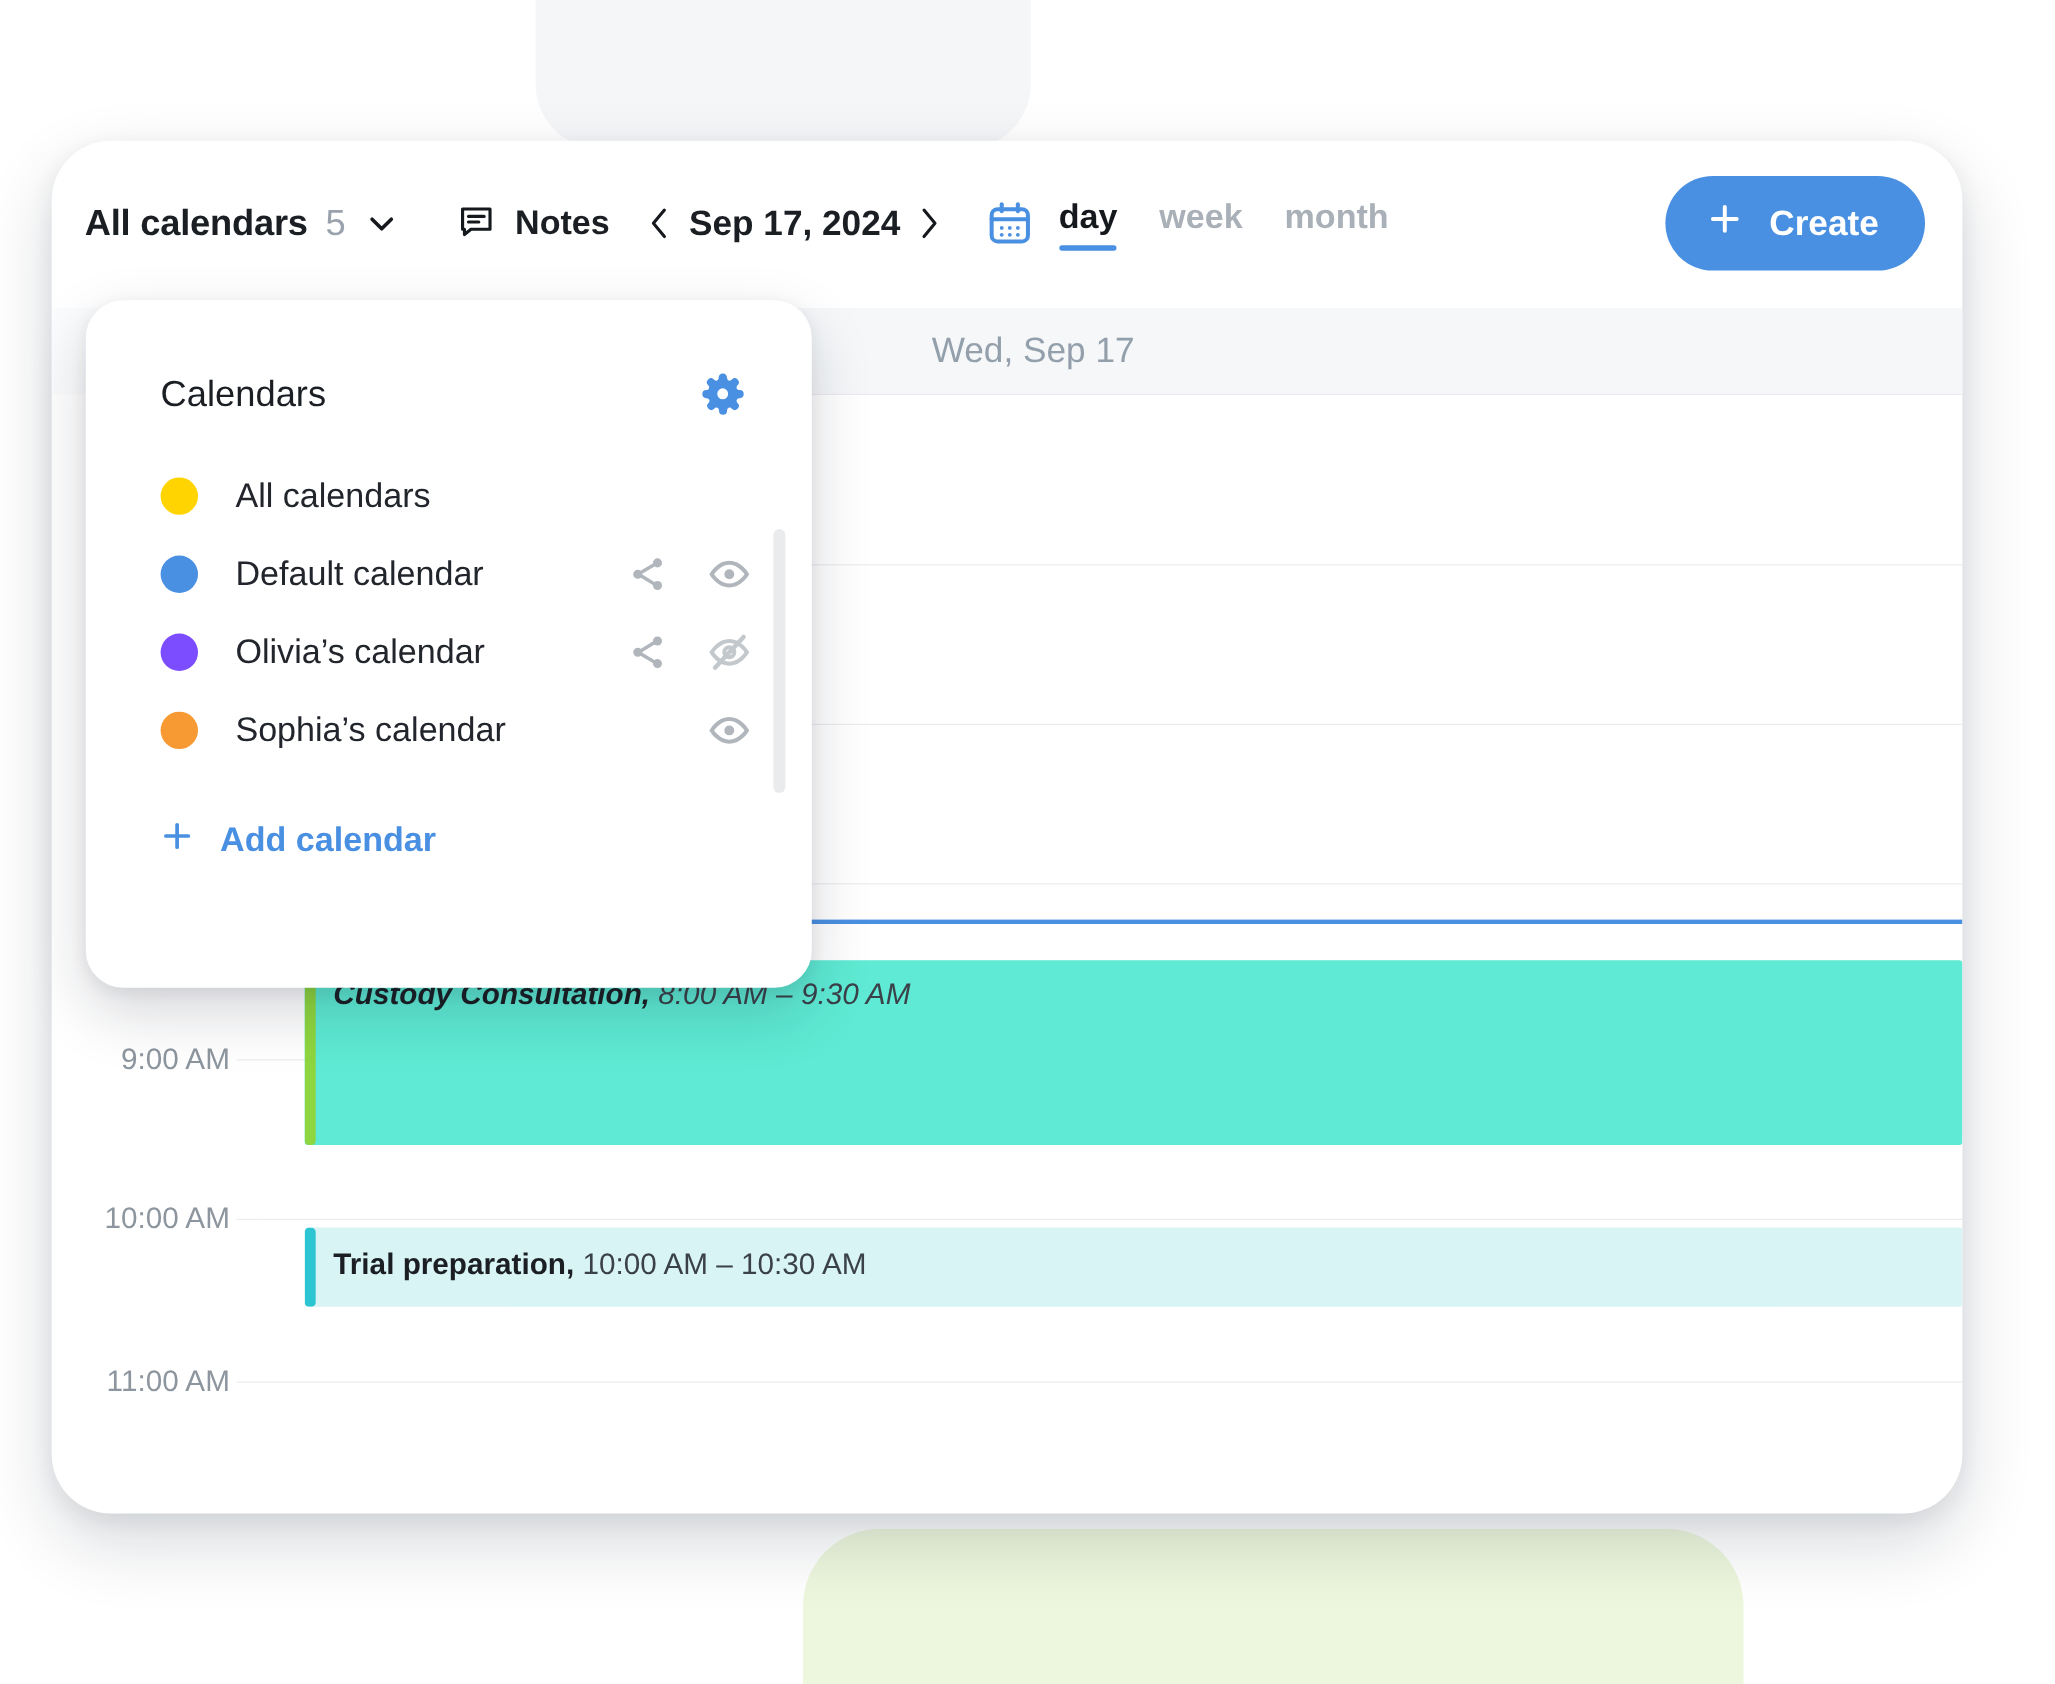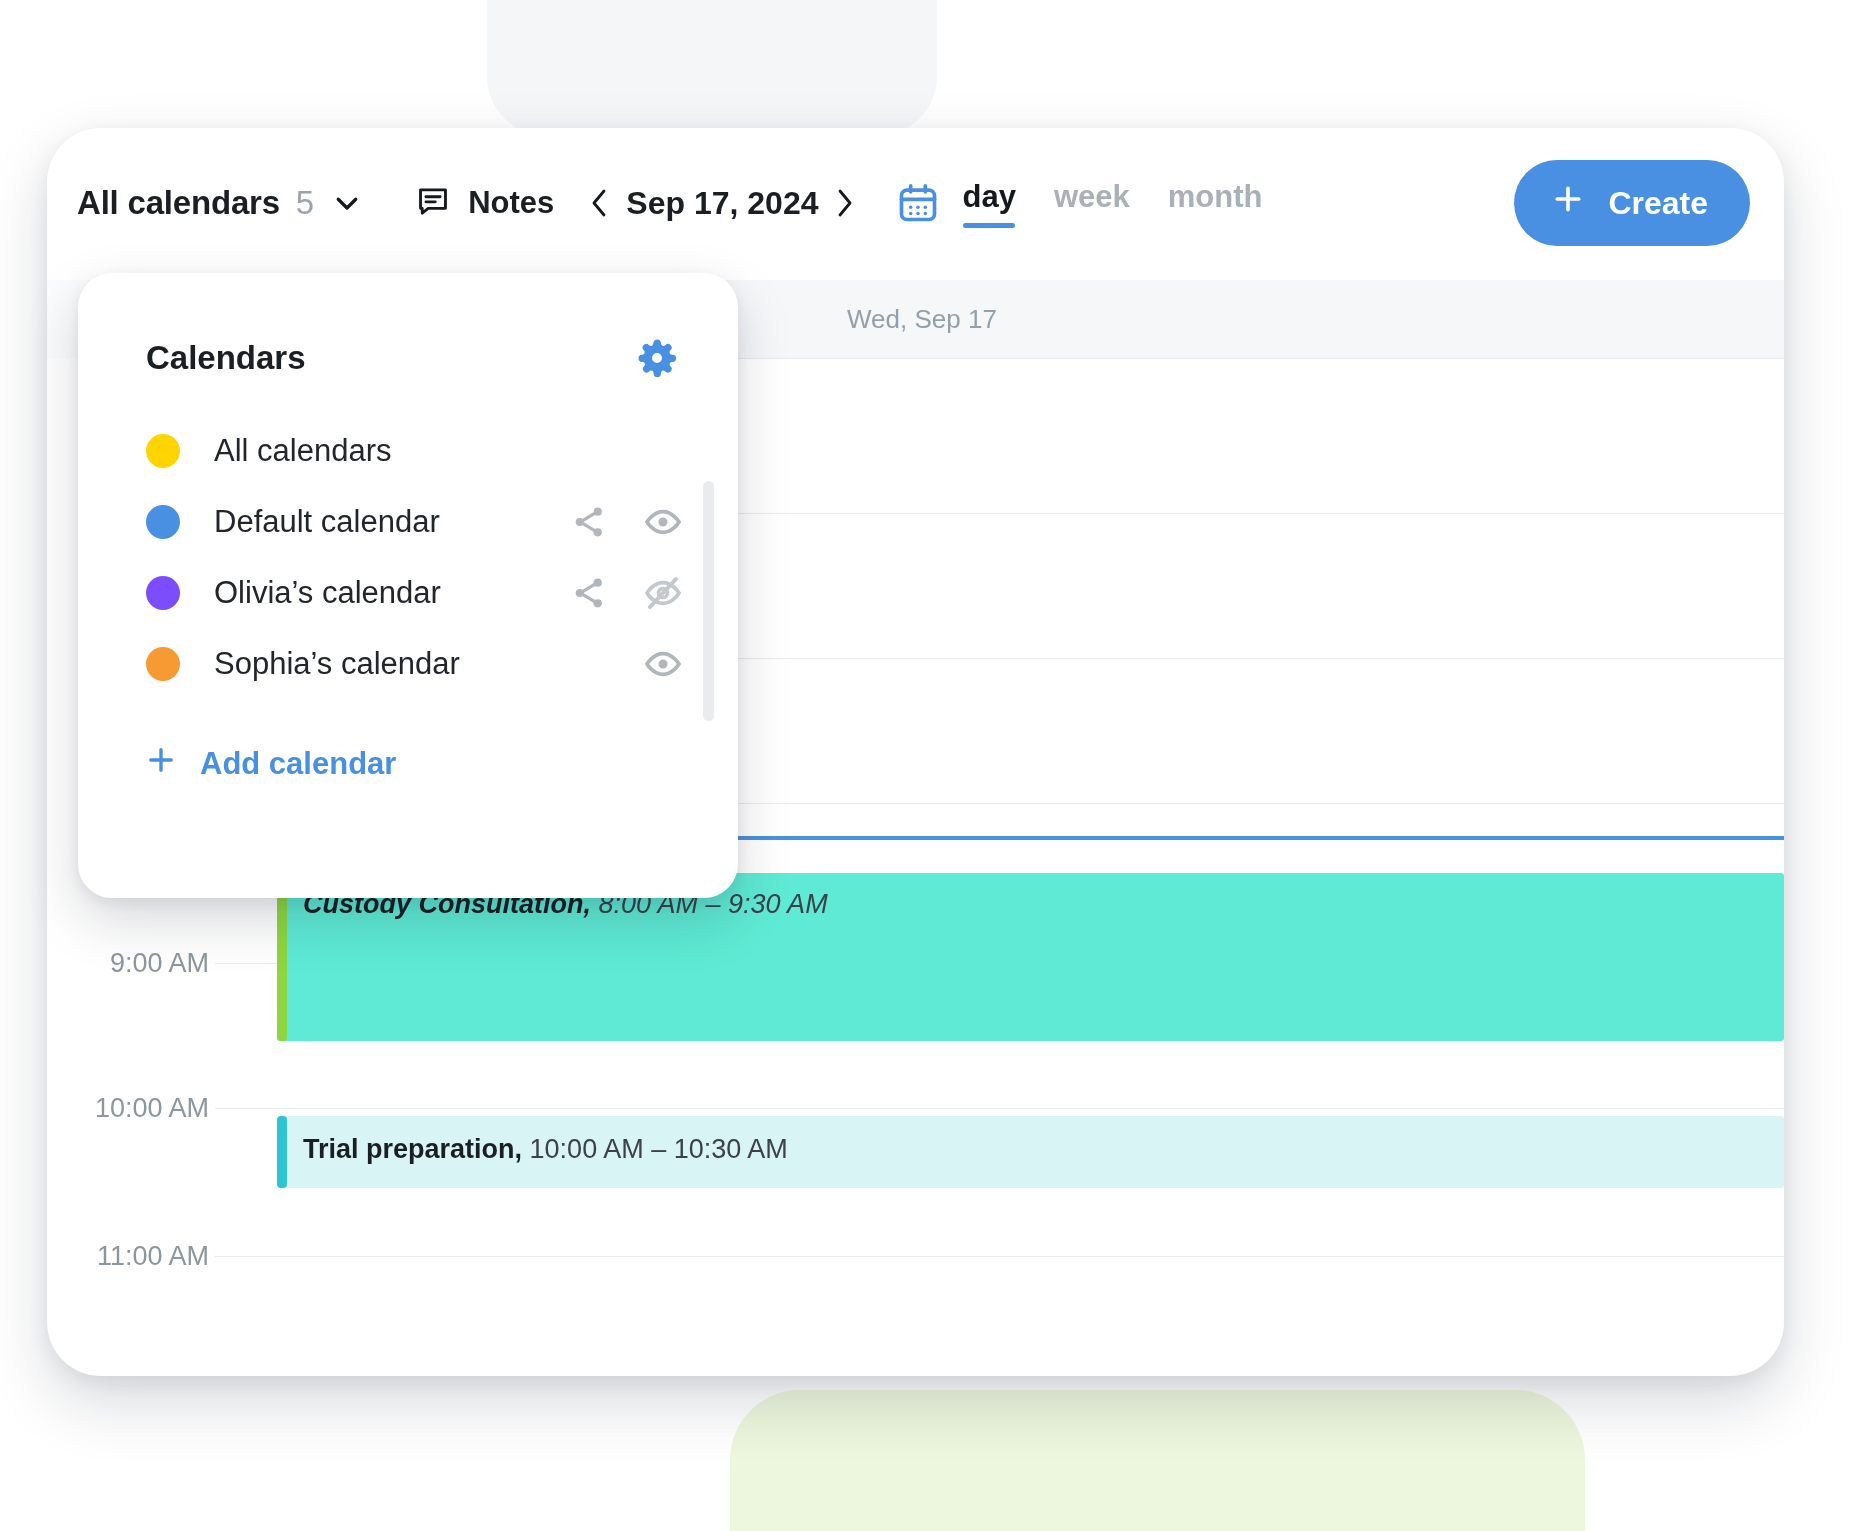--- a/index.html
+++ b/index.html
@@ -85,21 +85,21 @@
   }
 
   
   .day-header {
     position:absolute; left: 0; top: 152px;
     width: 100%; height: 78px;
     background: #f5f7f9;
   }
   .day-header .dh-label {
     position:absolute; left: 800px; top: 50%; transform: translateY(-50%);
-    font-size: 26px; color: #93a0ab;
+    font-size: 32px; color: #93a0ab;
   }
   .day-header .dh-leftpad {
     position:absolute; left:0; top:0; width: 190px; height: 100%;
     background:#fbfcfd;
   }
 
   
   .grid { position:absolute; left:0; top: 230px; width:100%; bottom: 0; }
   .gutter { position:absolute; left:0; top:0; width: 190px; height: 100%; }
   .row-line {
@@ -134,21 +134,21 @@
     position:absolute; left: 78px; top: 273px;
     width: 660px; height: 625px;
     background:#ffffff; border-radius: 34px;
     box-shadow: 0 22px 54px rgba(15,23,42,0.17), 0 4px 14px rgba(15,23,42,0.07);
     overflow: hidden;
   }
   .pop-head {
     display:flex; align-items:center; justify-content:space-between;
     padding: 62px 58px 0 68px;
   }
-  .pop-title { font-size: 33px; font-weight: 700; color:#1b1f24; }
+  .pop-title { font-size: 33px; font-weight: 400; color:#1b1f24; }
   .gear-btn { width: 46px; height: 46px; display:flex; align-items:center; justify-content:center; }
   .cal-list { margin-top: 34px; padding: 0 52px 0 68px; }
   .cal-row {
     display:flex; align-items:center; height: 71px;
   }
   .dot { width: 34px; height: 34px; border-radius: 50%; flex: 0 0 auto; }
   .cal-name {
     margin-left: 34px; font-size: 31px; color:#22262c; white-space: nowrap;
   }
   .row-actions { margin-left: auto; display:flex; align-items:center; gap: 28px; }

